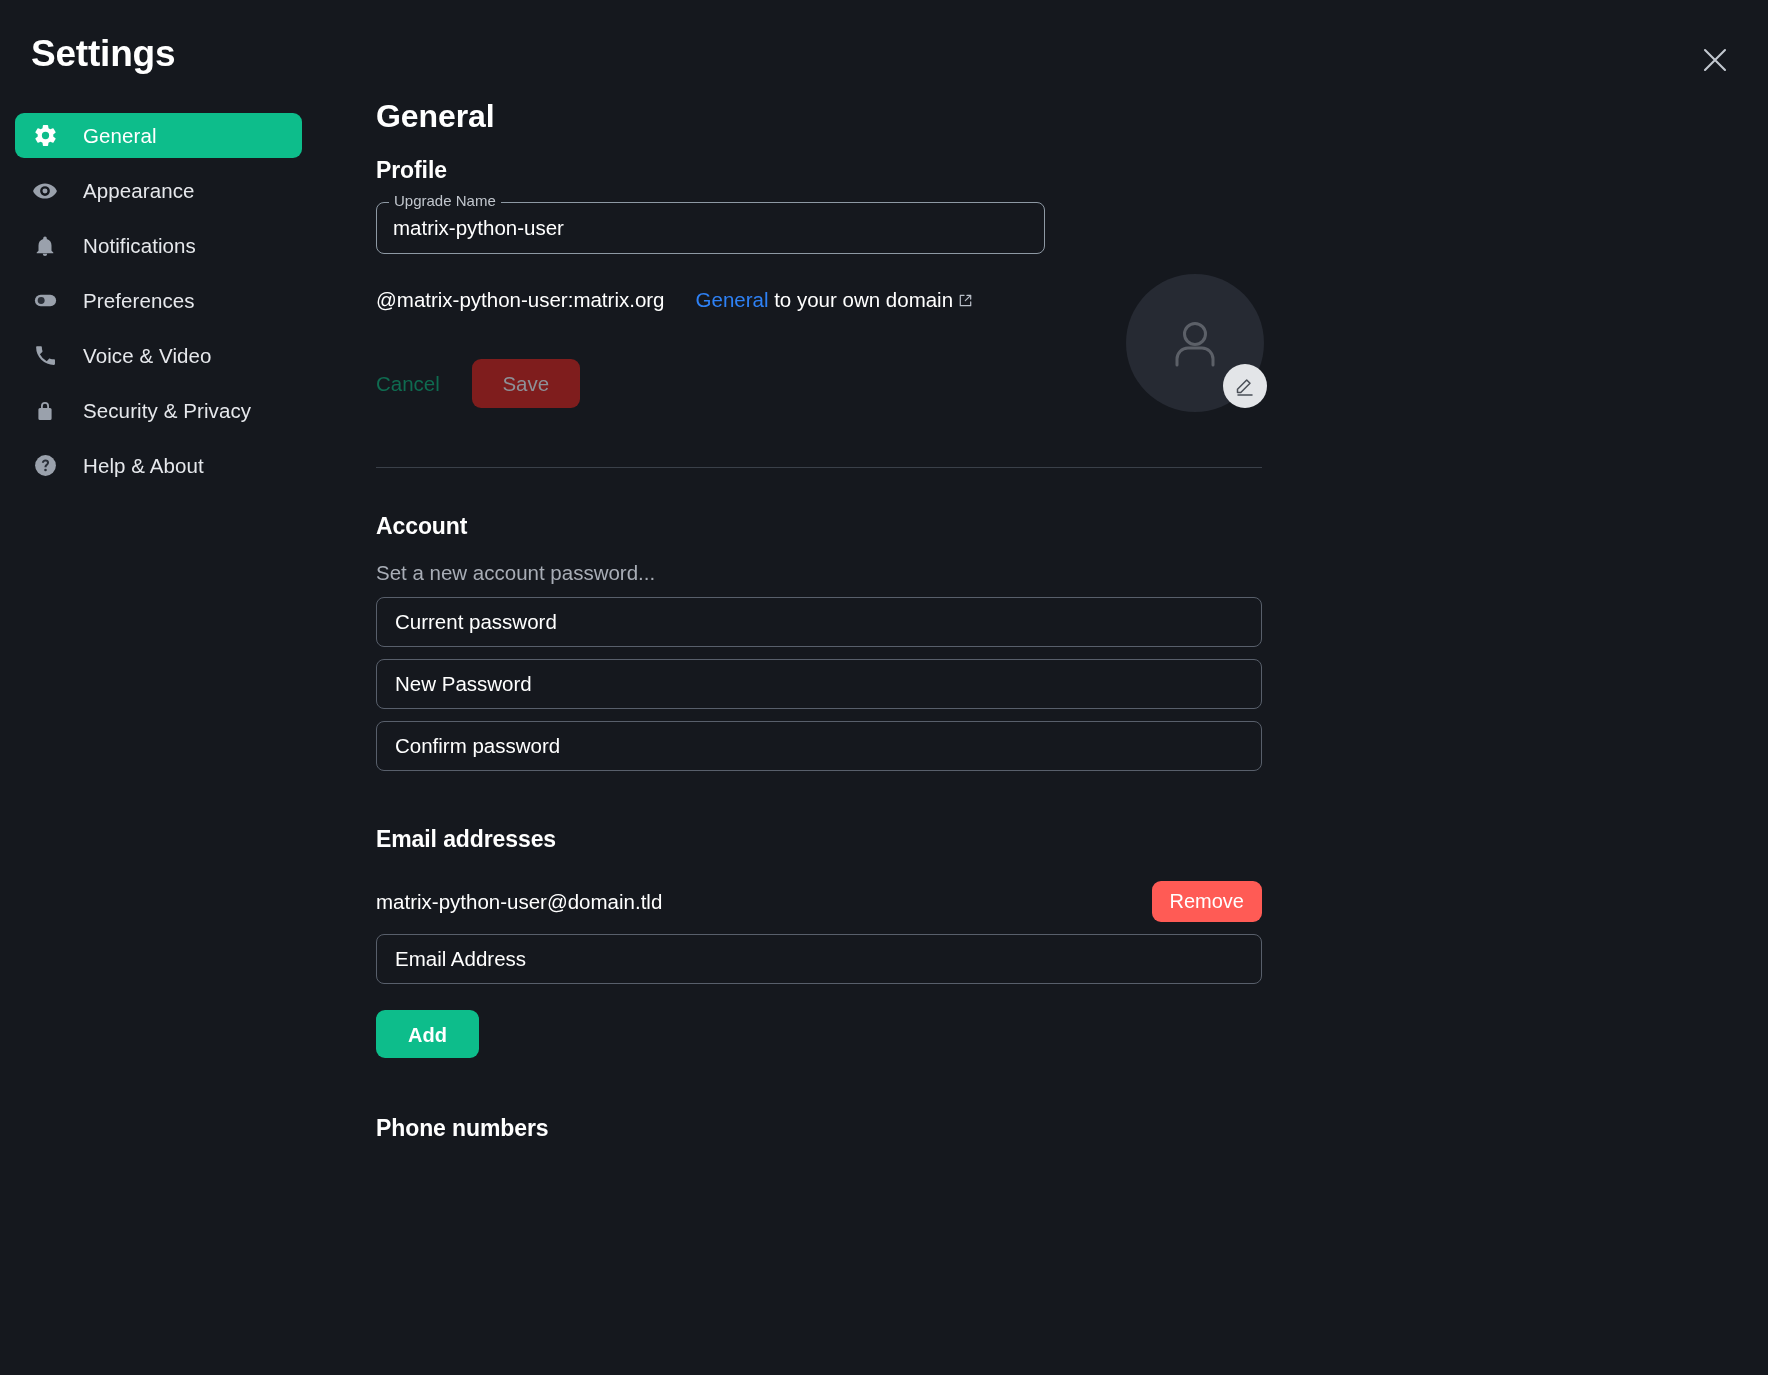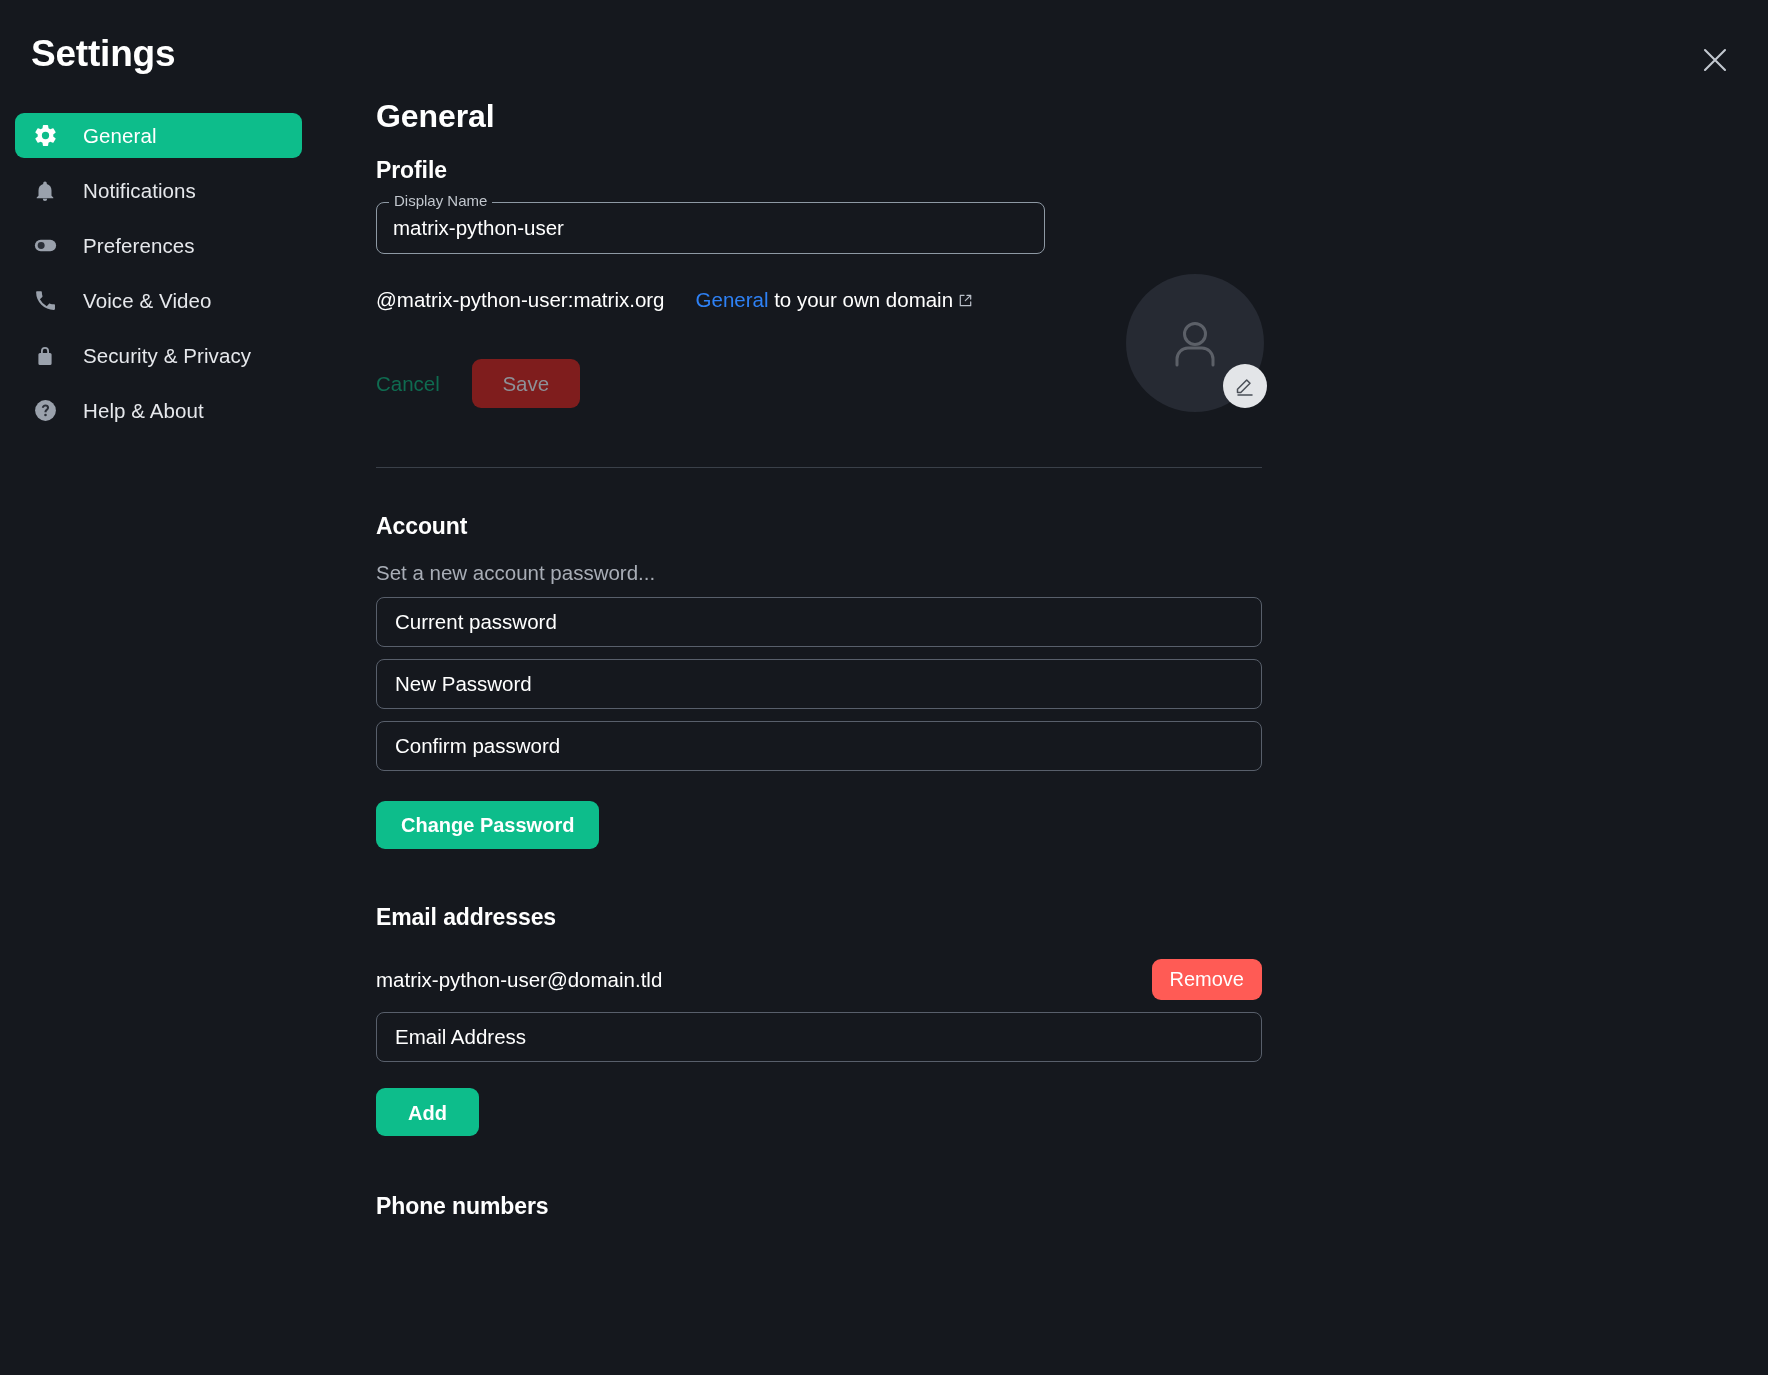--- a/index.html
+++ b/index.html
@@ -313,20 +313,28 @@
 
     <div class="nav-item active">
       <span class="nav-icon">
         <svg width="25" height="25" viewBox="0 0 24 24" fill="#ffffff" aria-hidden="true">
           <path d="M19.43 12.98c.04-.32.07-.64.07-.98s-.03-.66-.07-.98l2.11-1.65a.5.5 0 0 0 .12-.64l-2-3.46a.5.5 0 0 0-.61-.22l-2.49 1a7.3 7.3 0 0 0-1.69-.98l-.38-2.65A.49.49 0 0 0 14 2h-4a.49.49 0 0 0-.49.42l-.38 2.65c-.61.25-1.17.58-1.69.98l-2.49-1a.5.5 0 0 0-.61.22l-2 3.46a.5.5 0 0 0 .12.64l2.11 1.65c-.04.32-.07.65-.07.98s.03.66.07.98l-2.11 1.65a.5.5 0 0 0-.12.64l2 3.46c.12.22.39.3.61.22l2.49-1c.52.4 1.08.73 1.69.98l.38 2.65c.04.24.24.42.49.42h4c.25 0 .45-.18.49-.42l.38-2.65c.61-.25 1.17-.59 1.69-.98l2.49 1c.22.08.49 0 .61-.22l2-3.46a.5.5 0 0 0-.12-.64l-2.11-1.65zM12 15.5A3.5 3.5 0 1 1 12 8.5a3.5 3.5 0 0 1 0 7z"></path>
         </svg>
       </span>
       <span class="nav-label">General</span>
     </div>
 
+    <div class="nav-item">
+      <span class="nav-icon">
+        <svg width="26" height="26" viewBox="0 0 24 24" fill="#9aa1ac" aria-hidden="true">
+          <path d="M12 5C6.5 5 2.2 8.6 1 12c1.2 3.4 5.5 7 11 7s9.8-3.6 11-7c-1.2-3.4-5.5-7-11-7zm0 11.5A4.5 4.5 0 1 1 12 7.5a4.5 4.5 0 0 1 0 9zm0-2.2a2.3 2.3 0 1 0 0-4.6 2.3 2.3 0 0 0 0 4.6z"></path>
+        </svg>
+      </span>
+      <span class="nav-label">Appearance</span>
+    </div>
 
     <div class="nav-item">
       <span class="nav-icon">
         <svg width="24" height="24" viewBox="0 0 24 24" fill="#9aa1ac" aria-hidden="true">
           <path d="M12 22a2.2 2.2 0 0 0 2.2-2.2H9.8A2.2 2.2 0 0 0 12 22zm6.5-5.2v-5.3c0-3.2-1.7-5.9-4.7-6.6v-.7a1.8 1.8 0 1 0-3.6 0v.7c-3 .7-4.7 3.4-4.7 6.6v5.3L3.7 18.4v.9h16.6v-.9l-1.8-1.6z"></path>
         </svg>
       </span>
       <span class="nav-label">Notifications</span>
     </div>
 
@@ -373,21 +381,21 @@
   <main class="content">
 
     <div class="h1">General</div>
 
     <section>
       <div class="h2">Profile</div>
 
       <div class="profile-row">
 
         <div class="field-wrap">
-          <div class="field-legend">Display Name</div>
+          <div class="field-legend">Upgrade Name</div>
           <div class="field-outline">
             <input class="field-value" type="text" value="matrix-python-user" style="">
           </div>
         </div>
 
         <div class="mxid-line">
           <span class="mxid-text">@matrix-python-user:matrix.org</span><span class="spacer-gap"></span><a class="upgrade-link">General</a>
           <span>to your own domain</span><span class="ext-icon"><svg width="17" height="17" viewBox="0 0 18 18" fill="none" aria-hidden="true">
                 <path d="M7.5 3.5H3.5v11h11v-4" stroke="#b9bfc8" stroke-width="1.3" stroke-linecap="round" stroke-linejoin="round"></path>
                 <path d="M10.5 3.5h4v4" stroke="#b9bfc8" stroke-width="1.3" stroke-linecap="round" stroke-linejoin="round"></path>
@@ -421,21 +429,20 @@
     </section>
 
     <section class="account-sec">
       <div class="h2">Account</div>
       <div class="sub-text">Set a new account password...</div>
 
       <input class="input-box" type="password" placeholder="Current password" style="">
       <input class="input-box" type="password" placeholder="New Password" style="">
       <input class="input-box" type="password" placeholder="Confirm password" style="">
 
-      <button class="btn-green">Change Password</button>
     </section>
 
     <section class="email-sec">
       <div class="h2">Email addresses</div>
 
       <div class="email-row">
         <span class="email-addr">matrix-python-user@domain.tld</span>
         <button class="btn-remove">Remove</button>
       </div>
 

